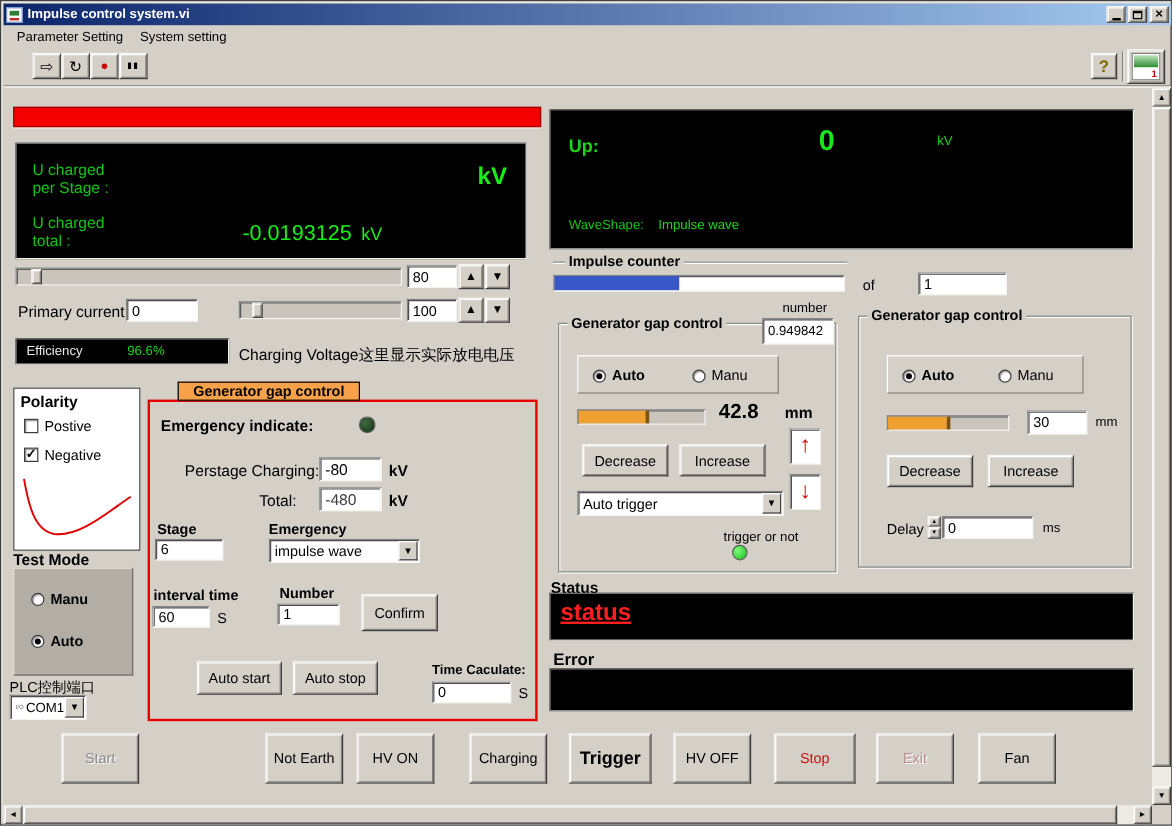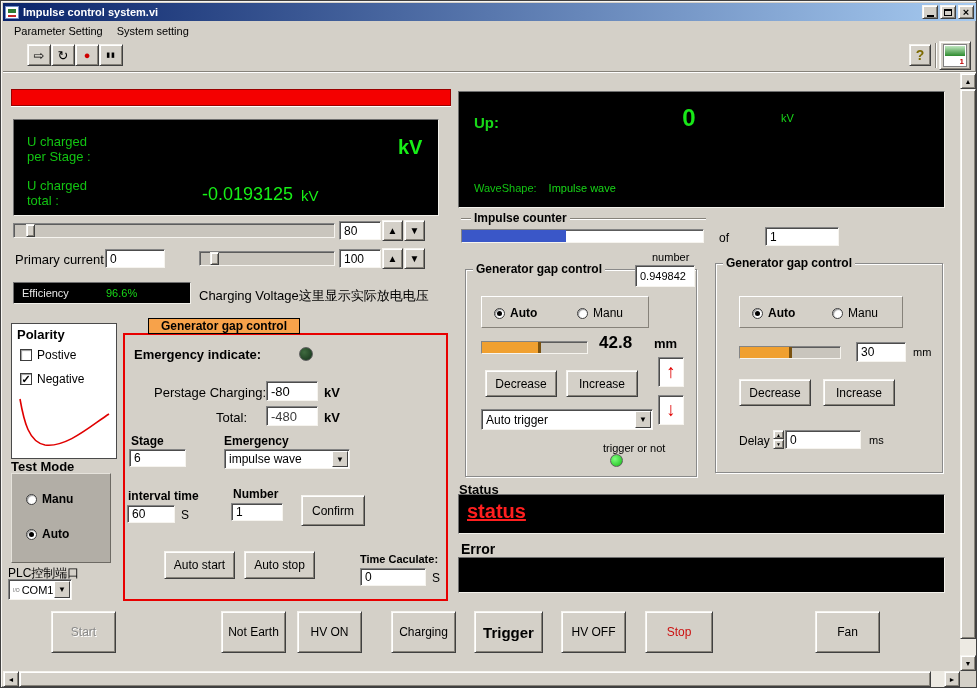--- a/index.html
+++ b/index.html
@@ -343,20 +343,23 @@
     </div>
     <div class="btn" style="left:471px;top:538px;width:69px;height:42px;font-size:15px;font-weight:bold;">
       <span>Trigger</span>
     </div>
     <div class="btn" style="left:558px;top:538px;width:65px;height:42px;">
       <span>HV OFF</span>
     </div>
     <div class="btn" style="left:642px;top:538px;width:68px;height:42px;color:#cc1111;">
       <span>Stop</span>
     </div>
+    <div class="btn" style="left:727px;top:538px;width:65px;height:42px;color:#bb8f8f;text-shadow:1px 1px 0 #fff;">
+      <span>Exit</span>
+    </div>
     <div class="btn" style="left:812px;top:538px;width:65px;height:42px;">
       <span>Fan</span>
     </div>
 
   </div>
 
   <div class="sb" style="left:959px;top:72px;width:16px;height:598px;">
     <div class="btn" style="left:0;top:0;width:16px;height:16px;">
       <span style="font-size:7px;">▲</span>
     </div>

